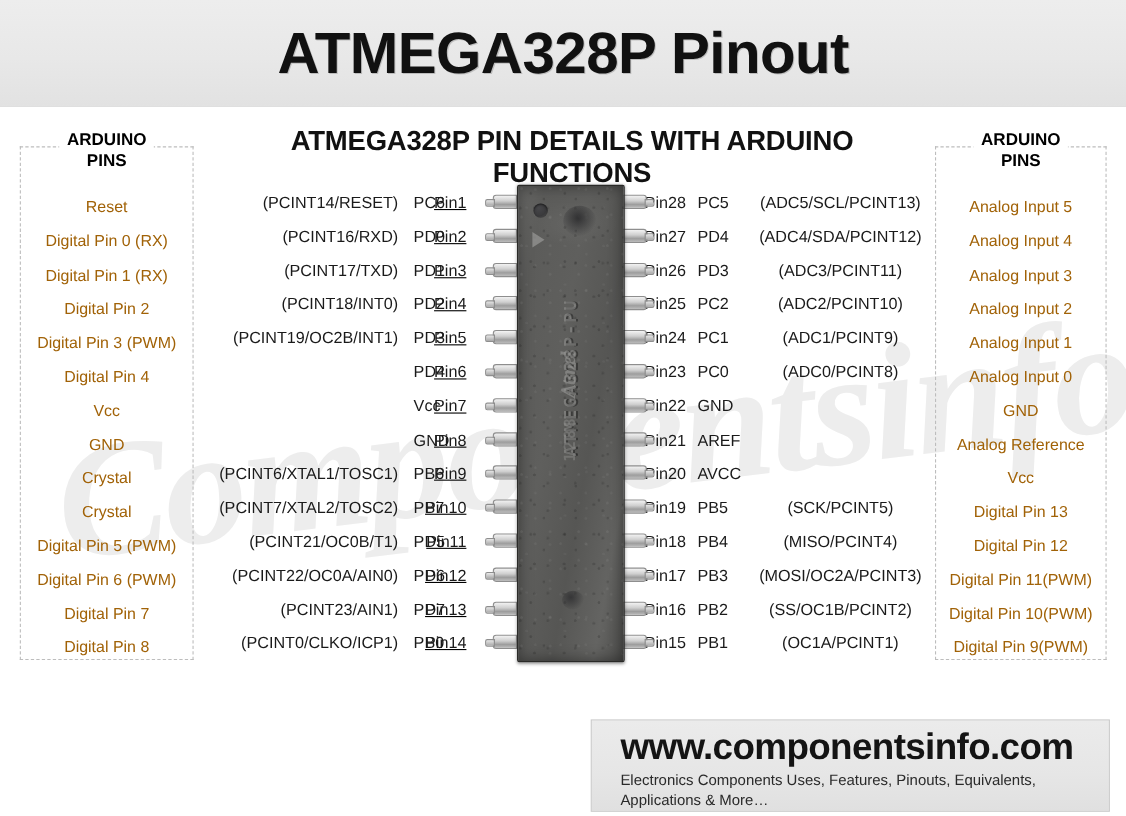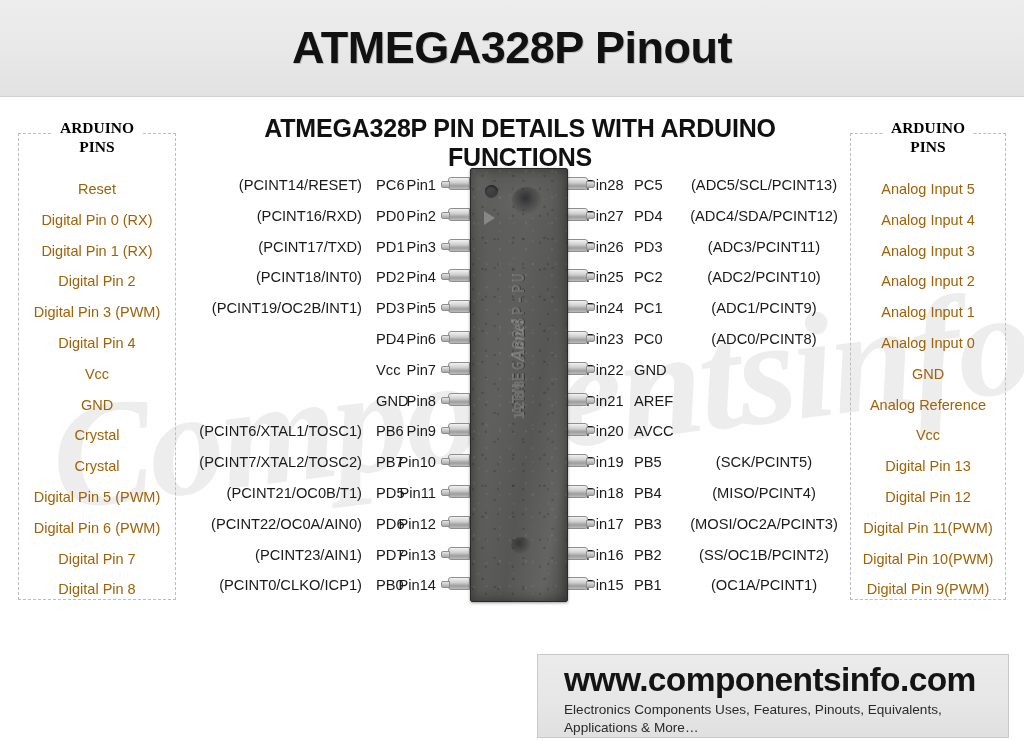--- a/index.html
+++ b/index.html
@@ -14,21 +14,21 @@
 
   
   #header{
     position:absolute;left:0;top:0;width:1024px;height:96px;
     background:linear-gradient(to bottom,#ededed 0%,#e8e8e8 55%,#e2e2e2 100%);
     border-bottom:1px solid #d2d2d2;
   }
   #header-title{
     position:absolute;left:0;top:0;width:1024px;height:96px;
     display:flex;align-items:center;justify-content:center;
-    font-size:45px;font-weight:bold;color:#111;
+    font-size:53px;font-weight:bold;color:#111;
     letter-spacing:-0.5px;
     text-shadow:1px 1px 0 rgba(0,0,0,0.18);
     border-radius:31px;
   }
 
   
   #watermark{
     position:absolute;left:55px;top:330px;
     width:700px;height:260px;
     font-family:"Liberation Serif", serif;
@@ -60,21 +60,20 @@
   }
   #ard-left{left:18px;top:133px;width:158px;height:467px;}
   #ard-right{left:850px;top:133px;width:156px;height:467px;}
 
   .ard-legend{
     position:absolute;top:-16px;left:50%;transform:translateX(-50%);
     background:#ffffff;padding:0 7px;
     font-size:15.5px;font-weight:bold;color:#000;
     text-align:center;line-height:19px;white-space:nowrap;
     z-index:5;
-    font-family:Liberation Serif, serif;
   }
   .ard-legend span{display:block;}
 
   .ard-list{
     position:absolute;left:0;right:0;top:40px;
   }
   .ard-item{
     height:30.8px;line-height:30.8px;
     text-align:center;
     font-size:14.5px;color:#a16207;
@@ -86,21 +85,21 @@
   .fn-row{
     height:30.8px;line-height:30.8px;
     font-size:14.7px;color:#1a1a1a;white-space:nowrap;
   }
 
   
   #left-fn{left:178px;width:190px;}
   #left-fn .fn-row{text-align:right;padding-right:6px;}
   #left-port{left:352px;width:44px;}
   #left-port .fn-row{text-align:center;margin-left:24px;}
-  #left-pinnum{left:388px;width:52px;}
+  #left-pinnum{left:376px;width:52px;text-decoration:underline;}
   #left-pinnum .fn-row{text-align:right;padding-right:4px;}
 
   
   #right-pinnum{left:586px;width:50px;}
   #right-pinnum .fn-row{text-align:left;}
   #right-port{left:634px;width:46px;}
   #right-port .fn-row{text-align:left;}
   #right-fn{left:676px;width:176px;}
   #right-fn .fn-row{text-align:center;}
 

